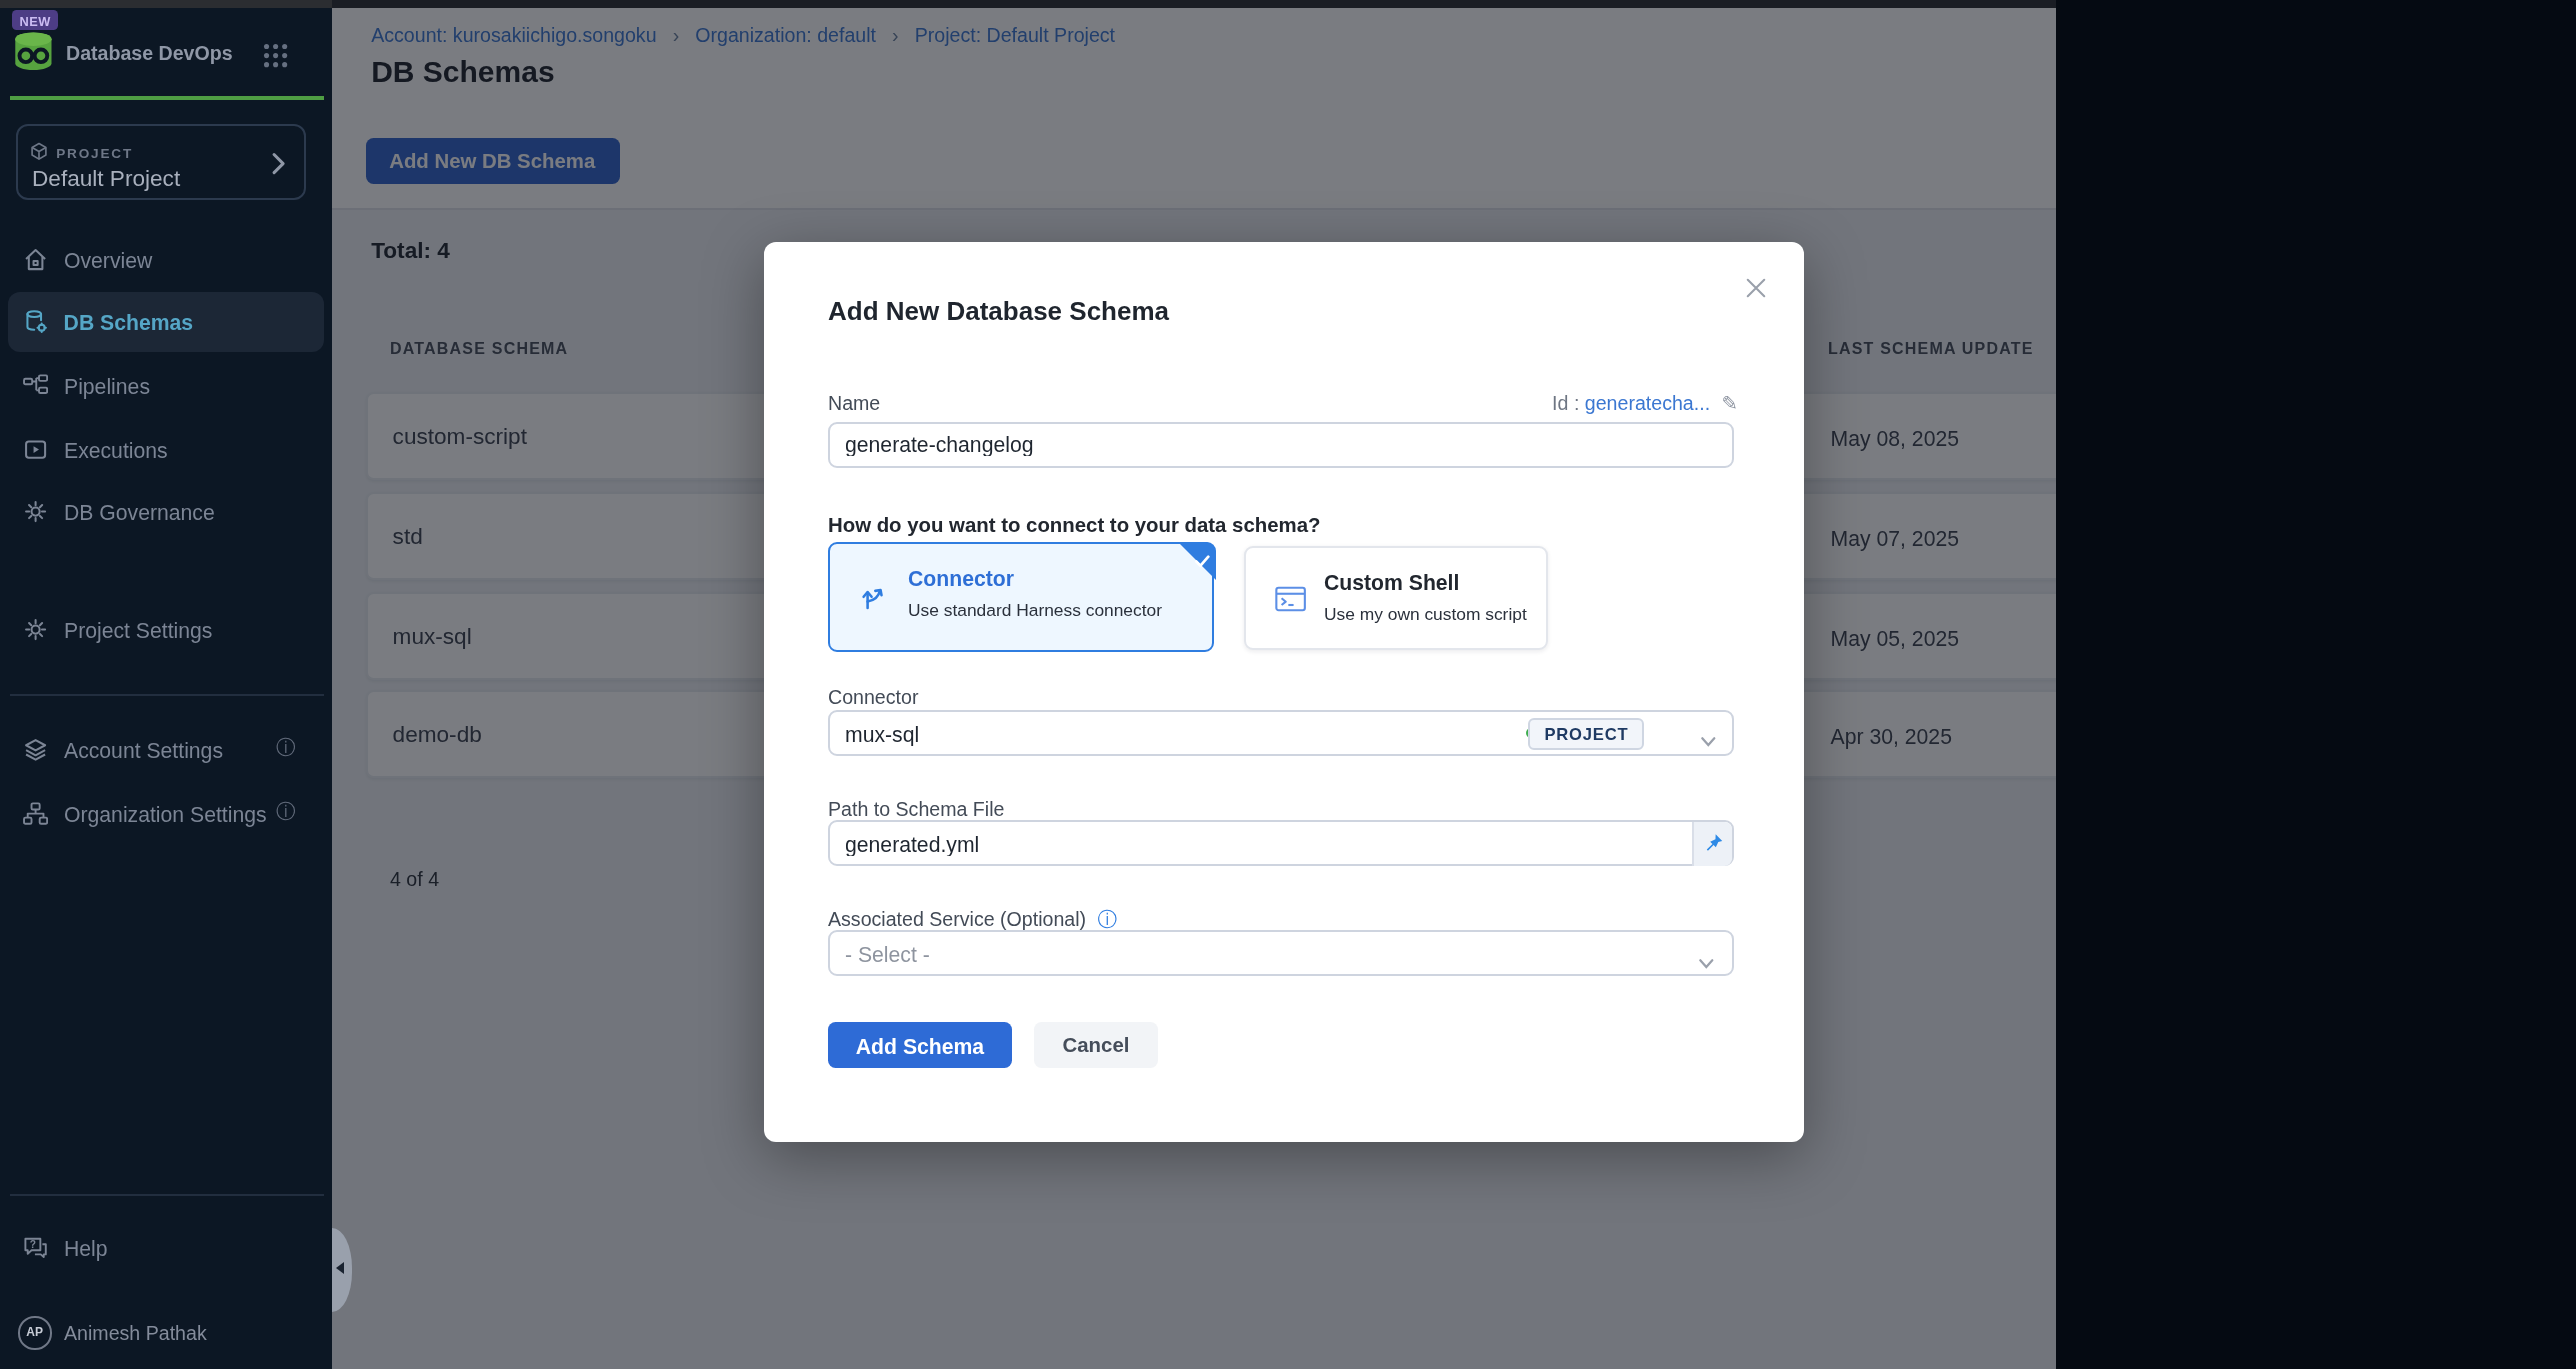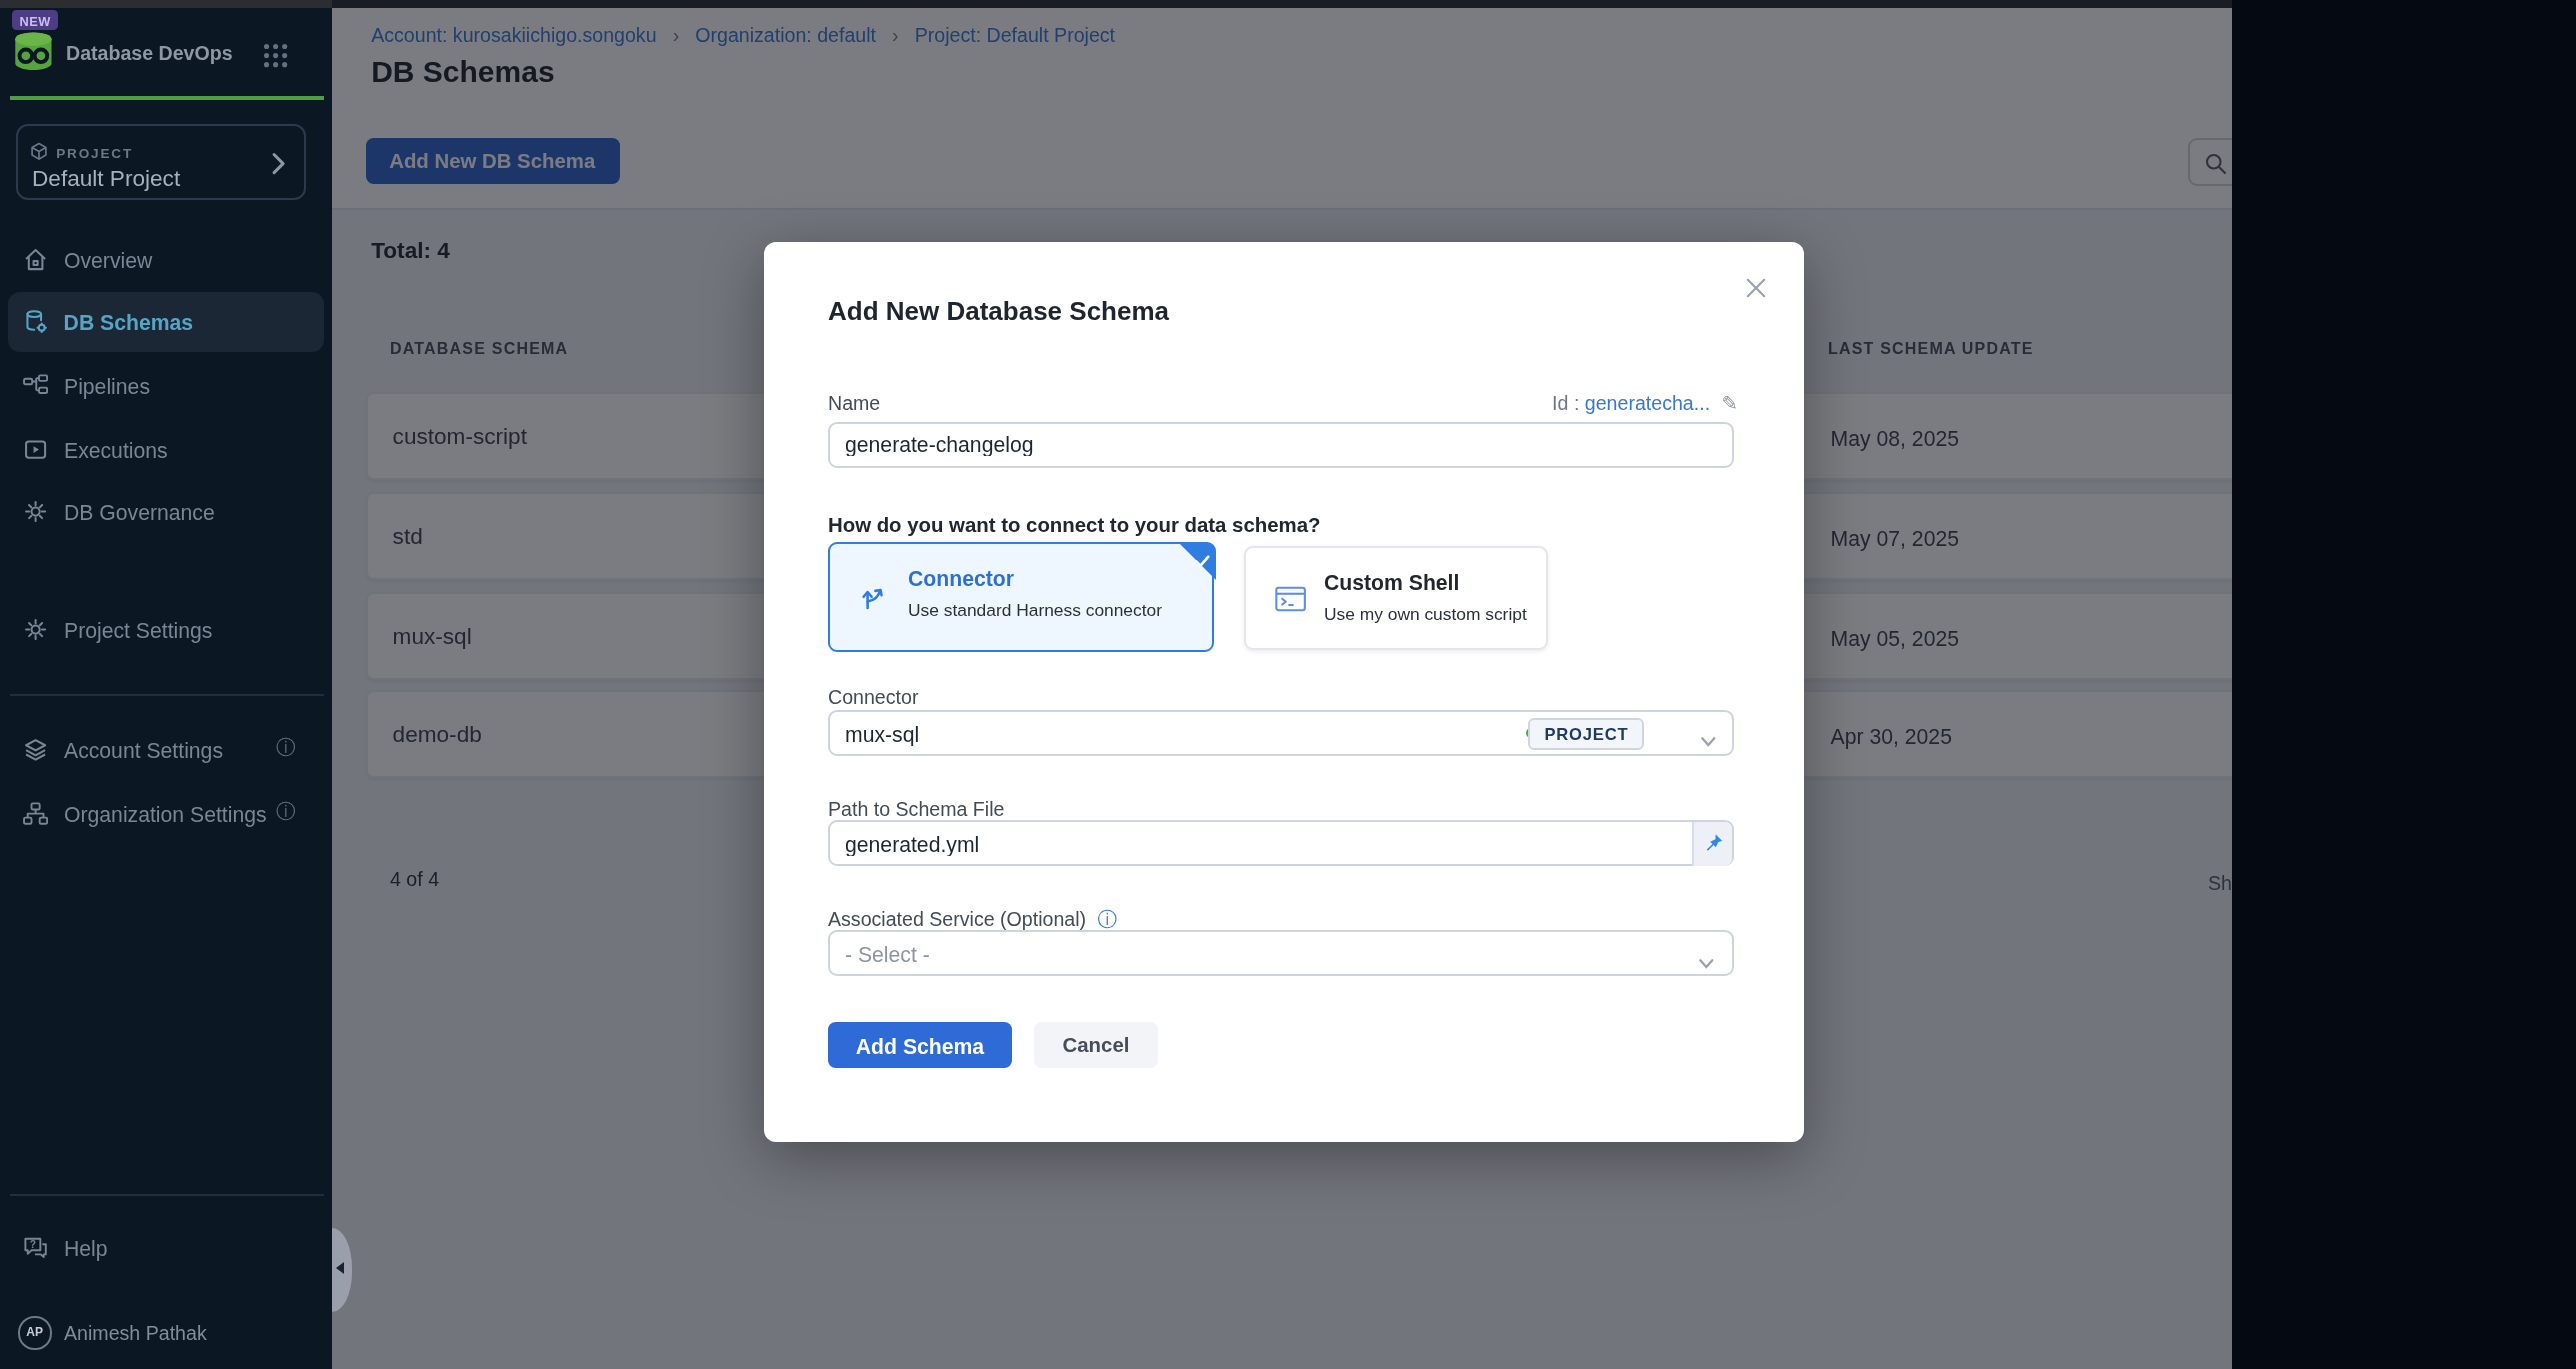--- a/index.html
+++ b/index.html
@@ -1,17 +1,17 @@
 <!DOCTYPE html>
 <html style="font-size:12px"><head>
 <meta charset="utf-8">
 <style>
   * { box-sizing: border-box; margin: 0; padding: 0; }
   html,body { background:#050a12; }
-  #viewport { width:2232px; height:1369px; overflow:hidden; position:relative; }
+  #viewport { width:2056px; height:1369px; overflow:hidden; position:relative; }
   #app { width:1288px; height:685px; position:relative; transform:scale(2); transform-origin:0 0;
          font-family:"Liberation Sans", sans-serif; background:#fff; }
 
   
   #sidebar { position:absolute; left:0; top:0; width:166px; height:685px; background:#0c1724; z-index:10; }
   .top-strip { position:absolute; left:0; top:0; width:1288px; height:3.8px; background:#2b2d31; z-index:20; }
   .new-badge { position:absolute; left:6px; top:5.3px; background:#4d3d85; color:#cbbcf2; font-size:6.4px;
                font-weight:bold; padding:1.5px 3.8px; border-radius:2.3px; letter-spacing:0.2px; }
   .logo { position:absolute; left:5.3px; top:15px; }
   .app-title { position:absolute; left:33px; top:21px; font-size:9.8px; font-weight:bold; color:#8f97a6; }

